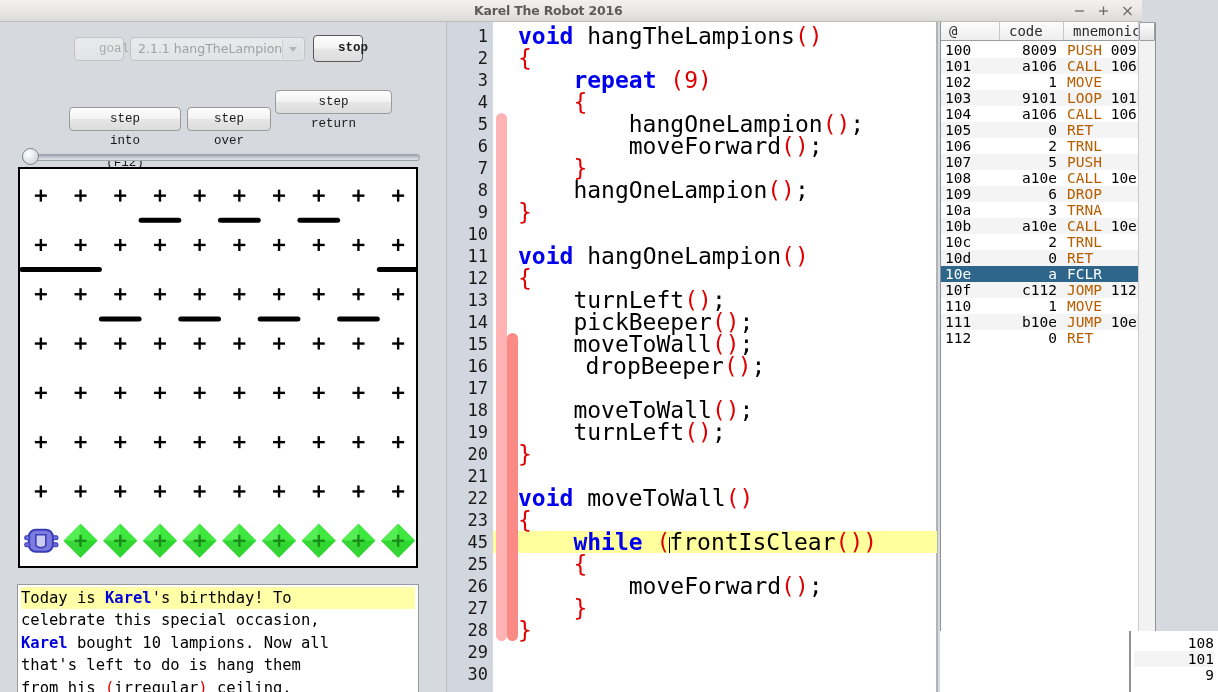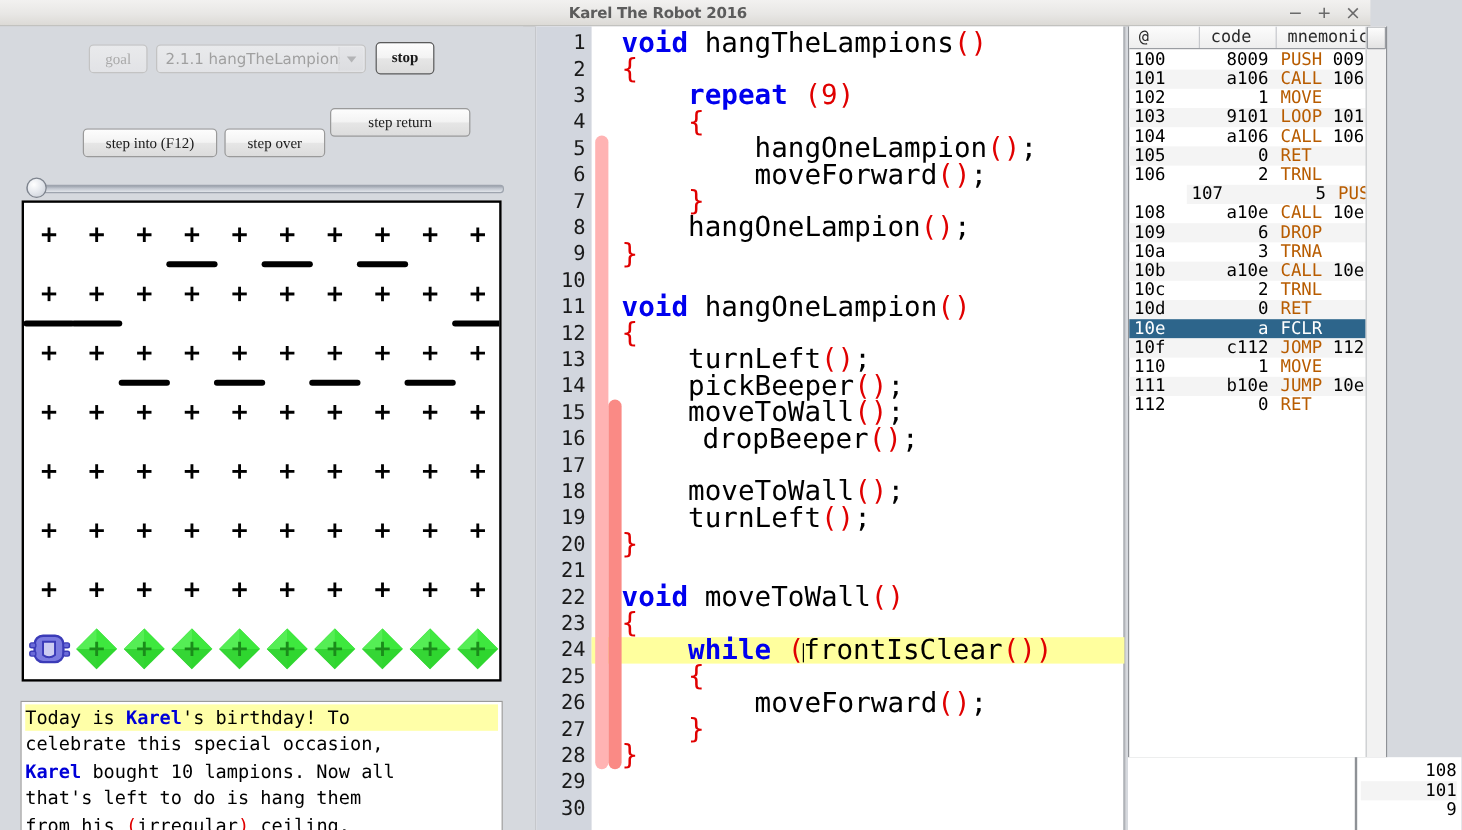--- a/index.html
+++ b/index.html
@@ -30,22 +30,22 @@
 
   
   #leftpane {
     position: absolute; left: 0; top: 22px; width: 436px; height: 670px;
     background: #d6d9de;
   }
   .btn {
     background: linear-gradient(to bottom,#fdfdfd 0%, #f3f3f3 48%, #e6e6e6 52%, #dcdcdc 100%);
     border: 1px solid #9a9a9a; border-radius: 4px;
     font-size: 12.5px; color: #1a1a1a;
-    font-family: Liberation Serif, serif;
-    padding: 0 9px; height: 24px; line-height: 22px;
+    font-family: Liberation Mono, monospace;
+    padding: 0 24px; height: 24px; line-height: 22px;
     display: inline-block; text-align: center; cursor: default;
   }
   .btn.disabled {
     color: #a9a9a9; border-color: #c3c3c3;
     background: linear-gradient(to bottom,#e9eaec 0%, #e2e3e6 100%);
   }
   #goalBtn   { position: absolute; left: 74px;  top: 15px; width: 49px; }
   #lessonBox {
     position: absolute; left: 130px; top: 15px; width: 175px; height: 24px;
     border: 1px solid #c3c3c3; border-radius: 4px;
@@ -672,21 +672,21 @@
         <div class="ln" style="top: 289px;">14</div>
         <div class="ln" style="top: 311px;">15</div>
         <div class="ln" style="top: 333px;">16</div>
         <div class="ln" style="top: 355px;">17</div>
         <div class="ln" style="top: 377px;">18</div>
         <div class="ln" style="top: 399px;">19</div>
         <div class="ln" style="top: 421px;">20</div>
         <div class="ln" style="top: 443px;">21</div>
         <div class="ln" style="top: 465px;">22</div>
         <div class="ln" style="top: 487px;">23</div>
-        <div class="ln" style="top: 509px;">24</div>
+        <div class="ln" style="top: 509px;">45</div>
         <div class="ln" style="top: 531px;">25</div>
         <div class="ln" style="top: 553px;">26</div>
         <div class="ln" style="top: 575px;">27</div>
         <div class="ln" style="top: 597px;">28</div>
         <div class="ln" style="top: 619px;">29</div>
         <div class="ln" style="top: 641px;">30</div>
       </div>
     <div id="codeArea">
         <div class="hlrow" style="top: 509px;"></div>
         <div class="barOuter" style="top: 91px; height: 528px; left: 3px;"></div>
@@ -761,21 +761,21 @@
           <div class="bcrow alt" style="top: 100px;">
             <span class="a">105</span>
             <span class="c">0</span>
             <span class="m"><span class="op">RET</span></span>
           </div>
           <div class="bcrow" style="top: 116px;">
             <span class="a">106</span>
             <span class="c">2</span>
             <span class="m"><span class="op">TRNL</span></span>
           </div>
-          <div class="bcrow alt" style="top: 132px; margin-left: 48px;">
+          <div class="bcrow alt" style="top: 132px;">
             <span class="a">107</span>
             <span class="c">5</span>
             <span class="m"><span class="op">PUSH</span></span>
           </div>
           <div class="bcrow" style="top: 148px;">
             <span class="a">108</span>
             <span class="c">a10e</span>
             <span class="m"><span class="op">CALL</span><span> 10e</span></span>
           </div>
           <div class="bcrow alt" style="top: 164px;">

